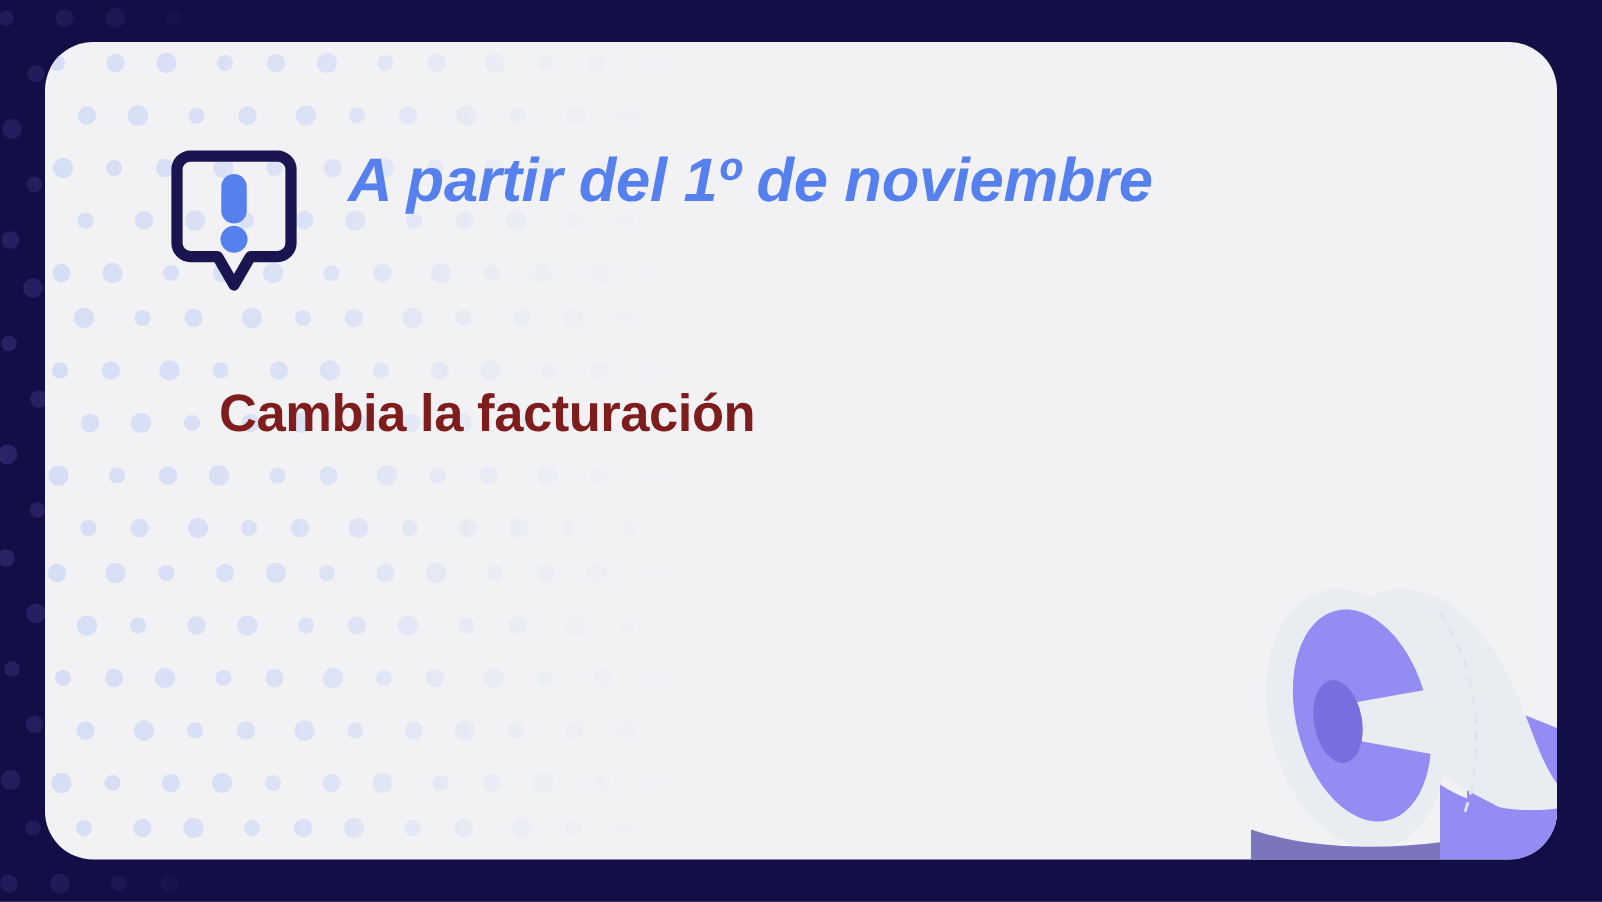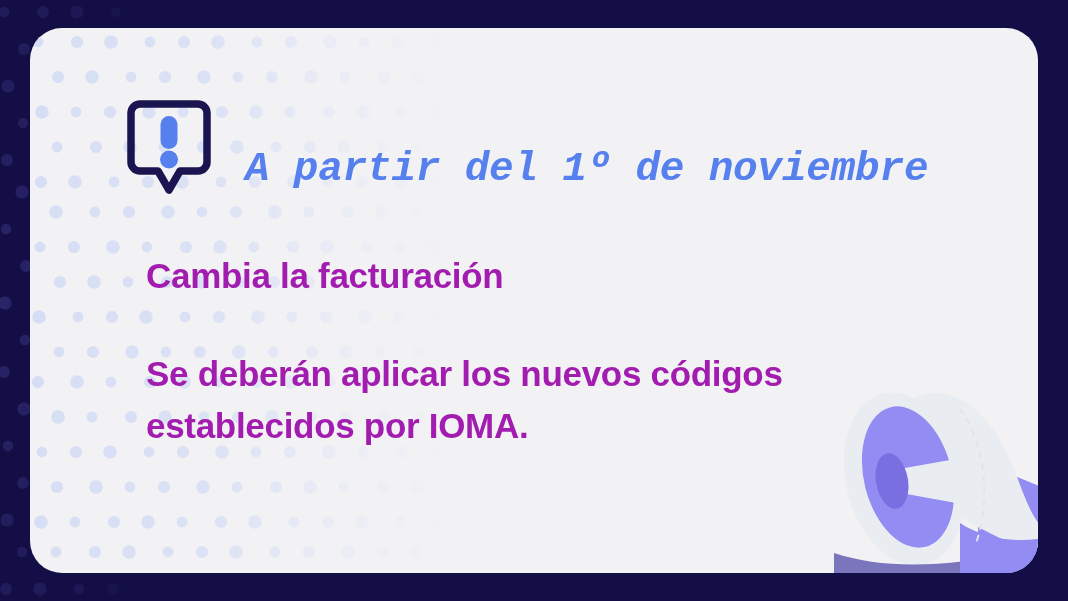--- a/index.html
+++ b/index.html
@@ -35,26 +35,25 @@
     width: 1008px;
     height: 545px;
     background: #f2f2f5;
     border-radius: 32px;
     overflow: hidden;
   }
 
   
   #header-row {
     position: absolute;
-    left: 97px;
+    left: 84px;
     top: 72px;
     display: flex;
-    align-items: flex-end;
+    align-items: flex-start;
     gap: 34px;
-    font-family: Liberation Mono, monospace;
   }
   #bubble-icon {
     width: 84px;
     height: 96px;
     flex: 0 0 auto;
     display: block;
   }
   #headline {
     font-size: 41px;
     font-weight: bold;
@@ -69,21 +68,21 @@
 
   
   #body-copy {
     position: absolute;
     left: 116px;
     top: 222px;
     width: 840px;
   }
   .para {
     margin: 0;
-    color: #a21caf;
+    color: #7f1d1d;
     font-size: 35px;
     font-weight: bold;
     line-height: 52px;
     letter-spacing: -0.3px;
   }
   .para .line { display: block; }
   #para-2 { margin-top: 46px; }
 
   
   #megaphone {
@@ -473,20 +472,16 @@
         <rect x="33.5" y="16" width="17" height="33" rx="8.5" fill="#5680ed"></rect>
         <circle cx="42" cy="59.5" r="9" fill="#5680ed"></circle>
       </svg>
       <h1 id="headline">A partir del 1º de noviembre</h1>
     </div>
 
     <div id="body-copy">
       <p class="para" id="para-1">
         <span class="line">Cambia la facturación</span>
       </p>
-      <p class="para" id="para-2">
-        <span class="line">Se deberán aplicar los nuevos códigos</span>
-        <span class="line">establecidos por IOMA.</span>
-      </p>
     </div>
 
   </div>
 </div>
 
 </body></html>

